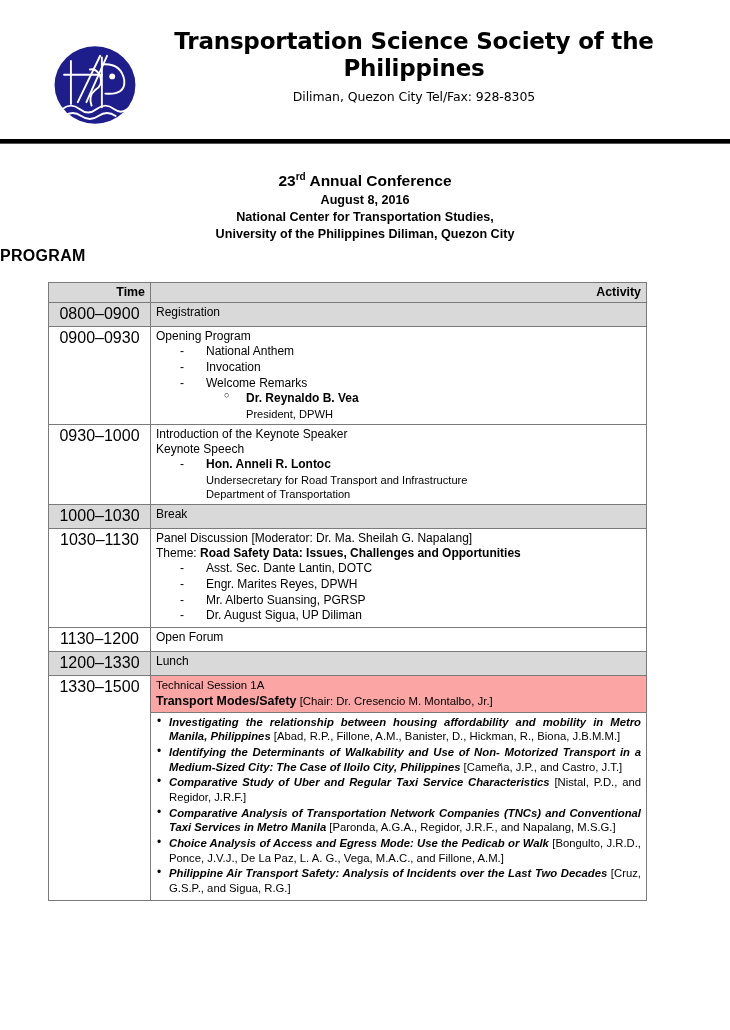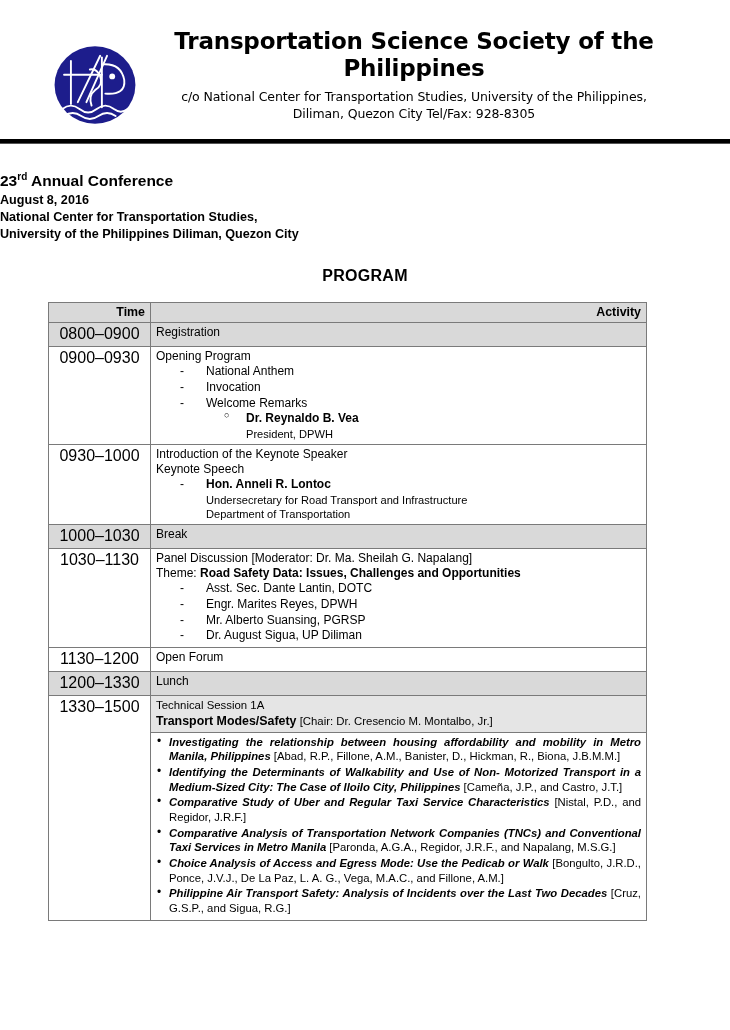--- a/index.html
+++ b/index.html
@@ -56,34 +56,35 @@
   .hr-thick {
     margin: 11px 0 0 0;
     height: 5px;
     background: #000;
     border-bottom: 1px solid #555;
     width: 100%;
   }
 
   
   .conf {
+    text-align: center;
     margin-top: 26px;
     font-weight: bold;
   }
   .conf-line1 { font-size: 15.5px; line-height: 1.34; }
   .conf-line1 sup { font-size: 10px; vertical-align: super; }
   .conf-line2 { font-size: 13.6px; line-height: 1.34; }
   .conf-line3 { font-size: 12.6px; line-height: 1.36; }
   .conf-line4 { font-size: 12.6px; line-height: 1.36; }
   .conf-line5 { font-size: 12.6px; line-height: 1.36; }
   .program-title {
-    text-align: center;
+    text-align: left;
     font-weight: bold;
     font-size: 16px;
-    margin-top: 24px;
+    margin-top: 4px;
     letter-spacing: 0.3px;
   }
 
   
   .table-wrap { padding: 0 48px; margin-top: 17px; }
   table.program {
     width: 598px;
     border-collapse: collapse;
     table-layout: fixed;
     font-size: 11.6px;
@@ -135,21 +136,21 @@
     position: absolute;
     left: 18px;
     top: -1px;
     font-size: 9px;
   }
   .bold { font-weight: bold; margin-top: 46px; }
   .small-sub { font-size: 11.1px; line-height: 1.28; }
 
   
   td.session-head {
-    background: #e5e5e5;
+    background: #fca5a5;
     font-size: 11.6px;
     line-height: 1.3;
     padding: 3px 5px 4px 5px;
   }
   td.session-head .s-title { font-size: 11.4px; }
   td.session-head .s-name { font-weight: bold; font-size: 12.4px; }
   td.session-head .s-chair { font-size: 11.4px; }
 
   td.papers { padding: 5px 8px 6px 8px; }
   ul.papers {
@@ -193,21 +194,20 @@
         <path d="M58 26 Q80 24 84 44 Q86 62 62 60"></path>
         <path d="M12 78 Q22 70 32 78 Q42 86 52 78 Q62 70 72 78 Q80 84 88 78"></path>
         <path d="M14 86 Q24 79 34 86 Q44 93 54 86 Q64 79 74 86"></path>
       </g>
       <circle cx="70" cy="40" r="3.4" fill="#ffffff"></circle>
     </svg>
   </div>
   <div class="letterhead-text">
     <div class="society-name">Transportation Science Society of the Philippines</div>
     <div class="society-addr">
-      <div>c/o National Center for Transportation Studies, University of the Philippines,</div>
       <div>Diliman, Quezon City Tel/Fax: 928-8305</div>
     </div>
   </div>
 </div>
 <div class="hr-thick"></div>
 
 <div class="conf">
   <div class="conf-line1"><span>23</span><sup>rd</sup><span> Annual Conference</span></div>
   <div class="conf-line3">August 8, 2016</div>
   <div class="conf-line4">National Center for Transportation Studies,</div>

